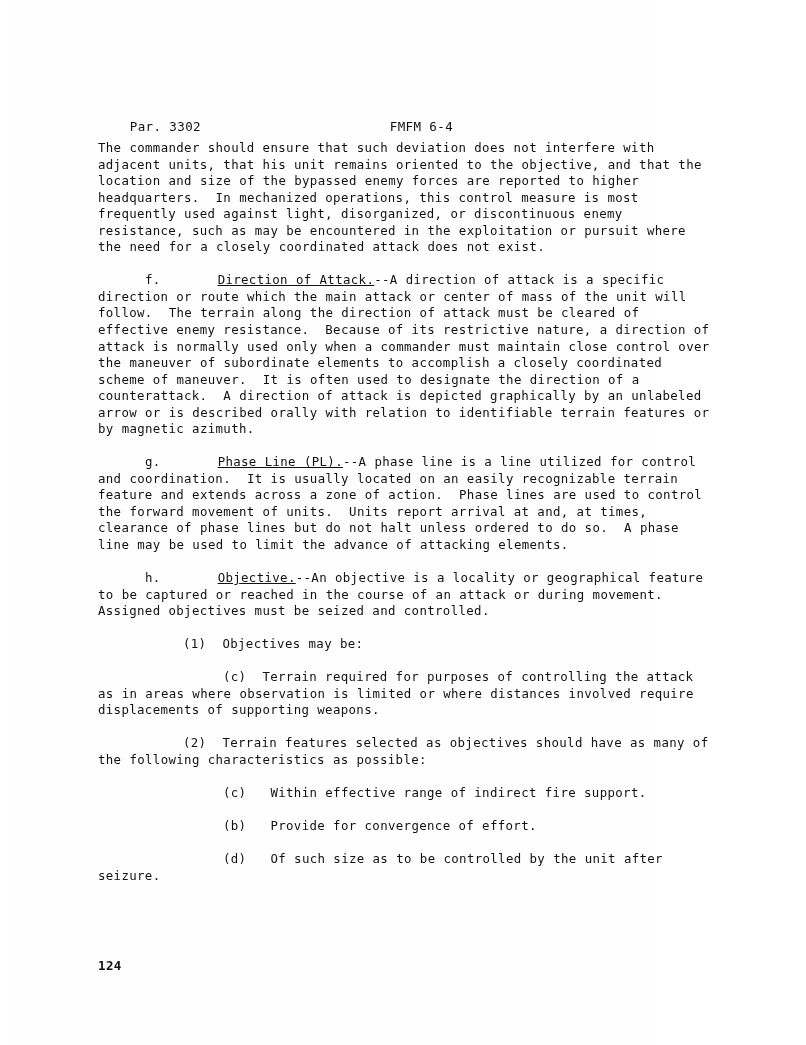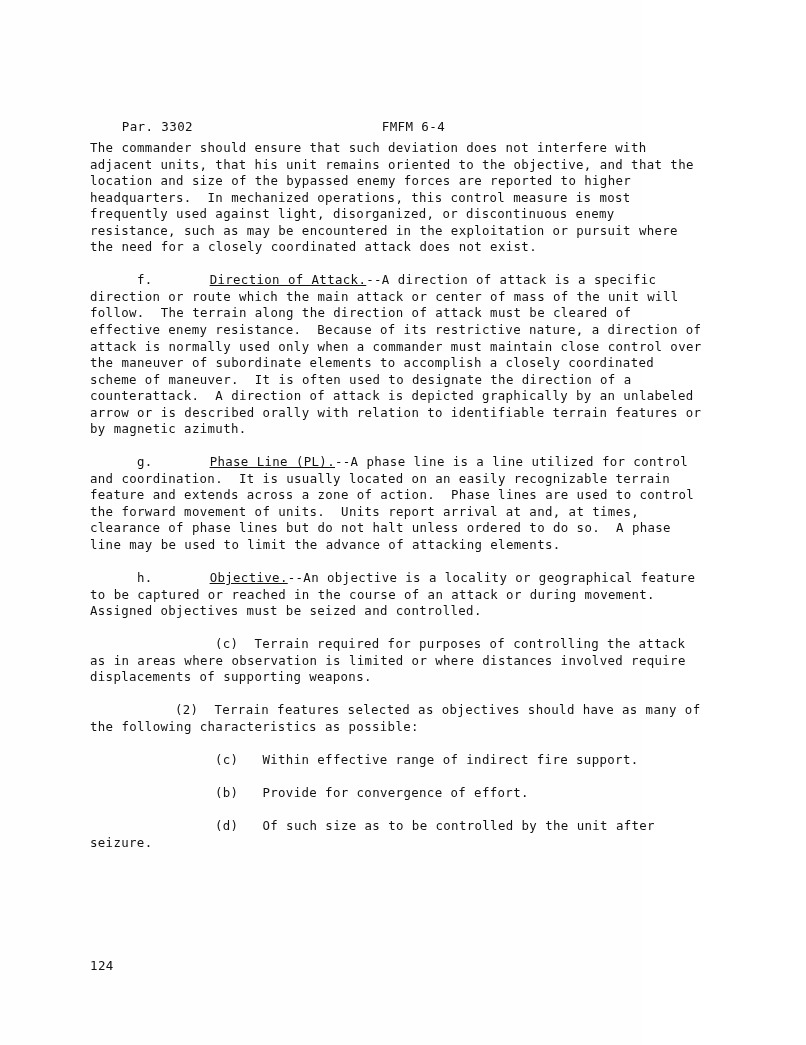--- a/index.html
+++ b/index.html
@@ -10,21 +10,21 @@
   body {
     width: 806px;
     height: 1045px;
     font-family: "DejaVu Sans Mono", monospace;
     color: #111111;
     position: relative;
     overflow: hidden;
   }
   .page {
     position: absolute;
-    top: 0; left: 0;
+    top: 0; left: 8px;
     width: 642px;
     height: 1045px;
     background: #fefefe;
   }
   .header {
     position: absolute;
     top: 104px;
     left: 90px;
     width: 600px;
     font-size: 12.5px;
@@ -52,20 +52,21 @@
     white-space: pre-wrap;
     word-spacing: 0.2px;
   }
   .u { text-decoration: underline; padding-left: 41px; }
   .footer {
     position: absolute;
     left: 90px;
     top: 958px;
     font-size: 12.5px;
     letter-spacing: 0.4px;
+    font-weight: bold;
   }
 </style>
 </head>
 <body>
 
 <div class="page">
 
   <div class="header">
     <span class="par">Par. 3302</span><span class="pub">FMFM 6-4</span>
   </div>
@@ -73,20 +74,21 @@
   <div class="body-text">
 
     <p class="para">The commander should ensure that such deviation does not interfere with adjacent units, that his unit remains oriented to the objective, and that the location and size of the bypassed enemy forces are reported to higher headquarters.  In mechanized operations, this control measure is most frequently used against light, disorganized, or discontinuous enemy resistance, such as may be encountered in the exploitation or pursuit where the need for a closely coordinated attack does not exist.</p>
 
     <p class="para"><span style="display:inline-block;width:47px;"></span><span>f.</span><span style="display:inline-block;width:16px;"></span><span class="u">Direction of Attack.</span><span>--A direction of attack is a specific direction or route which the main attack or center of mass of the unit will follow.  The terrain along the direction of attack must be cleared of effective enemy resistance.  Because of its restrictive nature, a direction of attack is normally used only when a commander must maintain close control over the maneuver of subordinate elements to accomplish a closely coordinated scheme of maneuver.  It is often used to designate the direction of a counterattack.  A direction of attack is depicted graphically by an unlabeled arrow or is described orally with relation to identifiable terrain features or by magnetic azimuth.</span></p>
 
     <p class="para"><span style="display:inline-block;width:47px;"></span><span>g.</span><span style="display:inline-block;width:16px;"></span><span class="u">Phase Line (PL).</span><span>--A phase line is a line utilized for control and coordination.  It is usually located on an easily recognizable terrain feature and extends across a zone of action.  Phase lines are used to control the forward movement of units.  Units report arrival at and, at times, clearance of phase lines but do not halt unless ordered to do so.  A phase line may be used to limit the advance of attacking elements.</span></p>
 
     <p class="para"><span style="display:inline-block;width:47px;"></span><span>h.</span><span style="display:inline-block;width:16px;"></span><span class="u">Objective.</span><span>--An objective is a locality or geographical feature to be captured or reached in the course of an attack or during movement.  Assigned objectives must be seized and controlled.</span></p>
 
+    <p class="para"><span style="display:inline-block;width:85px;"></span><span>(1)</span><span style="display:inline-block;width:16px;"></span><span>Objectives may be:</span></p>
 
 
 
     <p class="para"><span style="display:inline-block;width:125px;"></span><span>(c)</span><span style="display:inline-block;width:16px;"></span><span>Terrain required for purposes of controlling the attack as in areas where observation is limited or where distances involved require displacements of supporting weapons.</span></p>
 
     <p class="para"><span style="display:inline-block;width:85px;"></span><span>(2)</span><span style="display:inline-block;width:16px;"></span><span>Terrain features selected as objectives should have as many of the following characteristics as possible:</span></p>
 
 
     <p class="para"><span style="display:inline-block;width:125px;"></span><span>(c)</span><span style="display:inline-block;width:24px;"></span><span>Within effective range of indirect fire support.</span></p>
 

